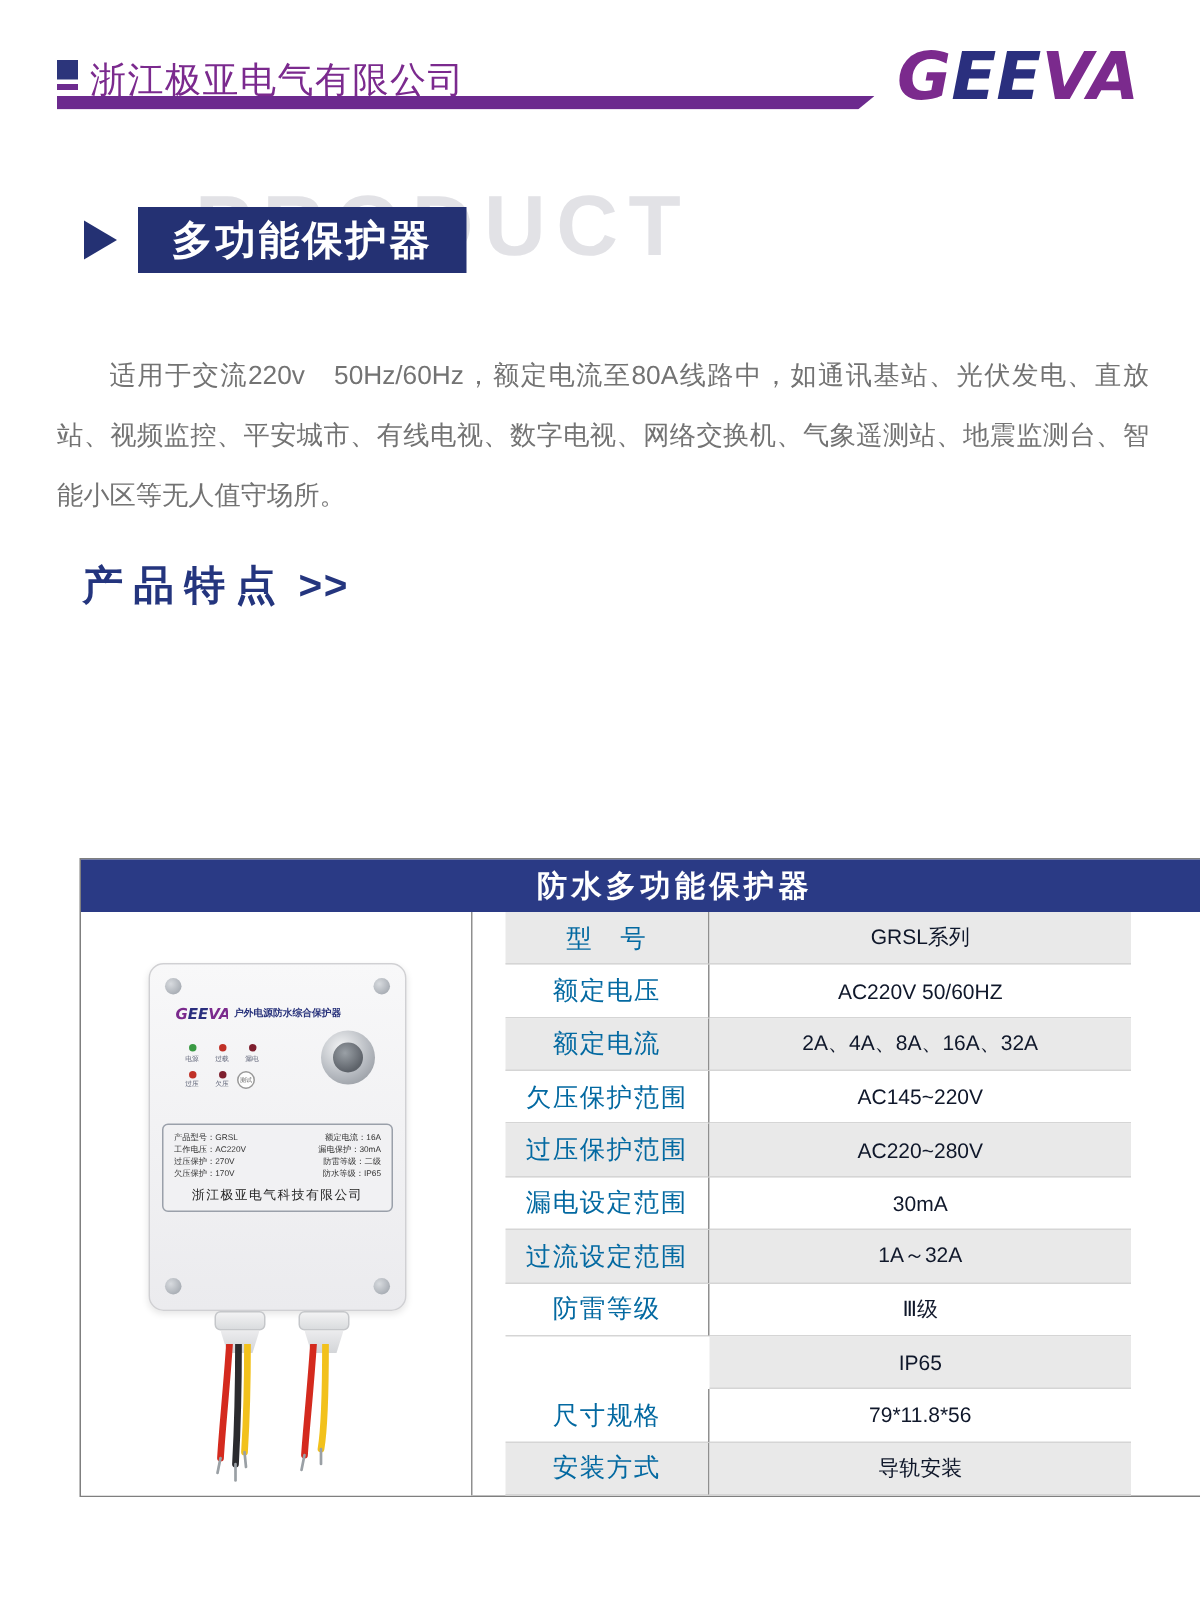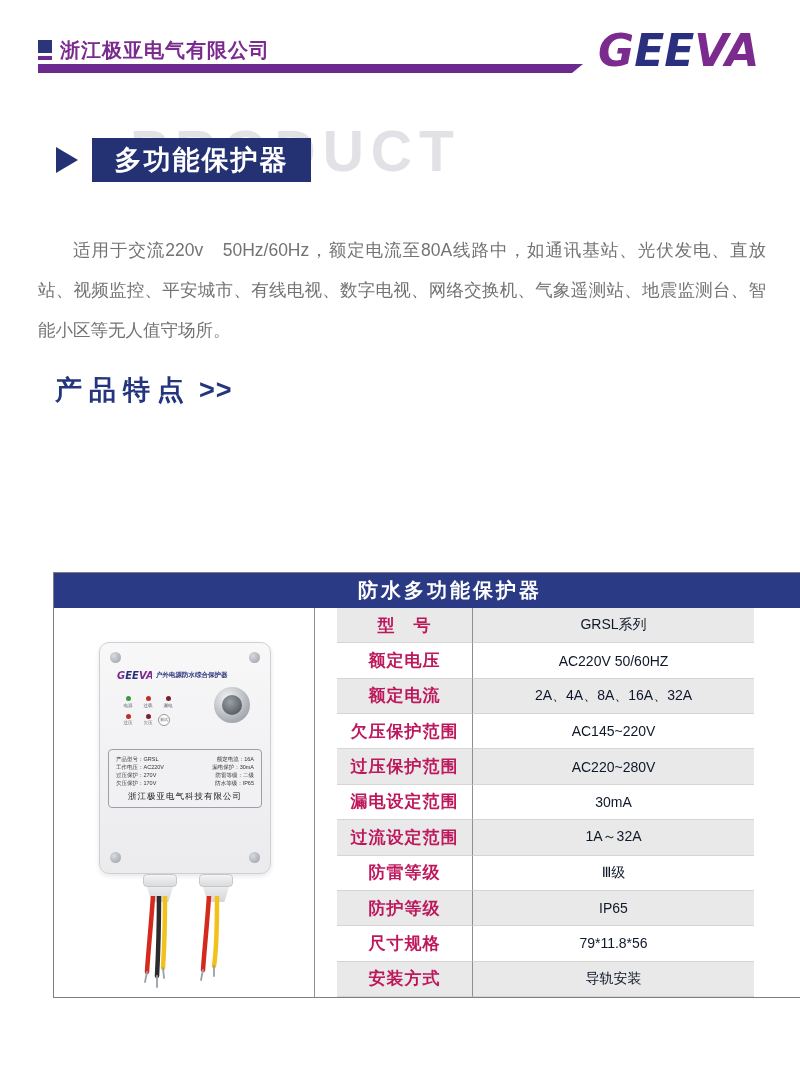--- a/index.html
+++ b/index.html
@@ -4,21 +4,21 @@
 <style>
   * { margin:0; padding:0; box-sizing:border-box; }
   html,body { background:#ffffff; }
   .page {
     position:relative; width:800px; height:1070px; background:#ffffff;
     font-family:"Liberation Sans", sans-serif; overflow:hidden;
   }
   
   .hdr-bullet { position:absolute; left:38px; top:40px; width:14px; height:13px; background:#2c357b; }
   .hdr-bullet-bar { position:absolute; left:38px; top:56px; width:14px; height:4px; background:#6d2b8f; }
-  .company-name { position:absolute; left:60px; top:37px; font-size:20px; font-weight:700; color:#7b2a8e; letter-spacing:1px; }
+  .company-name { position:absolute; left:60px; top:37px; font-size:24px; font-weight:400; color:#7b2a8e; letter-spacing:1px; }
   .hdr-rule { position:absolute; left:38px; top:64px; width:545px; height:9px; background:#6c2a8e;
     clip-path:polygon(0 0,100% 0,calc(100% - 11px) 100%,0 100%); }
   .logo-main { position:absolute; left:592px; top:22px; width:172px; height:56px; }
   
   .watermark { position:absolute; left:130px; top:118px; font-size:57px; font-weight:700;
     color:#e2e2e6; letter-spacing:7px; z-index:0; }
   .hero-arrow { position:absolute; left:56px; top:147px; width:0; height:0;
     border-left:22px solid #243173; border-top:13px solid transparent; border-bottom:13px solid transparent; }
   .hero-title-box { position:absolute; left:92px; top:138px; width:219px; height:44px; background:#243173;
     color:#ffffff; font-size:27px; font-weight:700; letter-spacing:2px;
@@ -33,21 +33,21 @@
   .feature-list { position:absolute; left:55px; top:443px; width:700px; }
   .feature-item { font-size:16.5px; color:#121218; margin-bottom:25px; letter-spacing:0.5px; }
   
   .spec-table { position:absolute; left:53px; top:572px; width:794px; border:1px solid #7f7f7f; background:#fff; }
   .spec-title { height:35px; background:#2a3a85; color:#ffffff; font-size:20px; font-weight:700;
     letter-spacing:3px; display:flex; align-items:center; justify-content:center; }
   .spec-grid { display:grid; grid-template-columns:261px 158px 281px; grid-auto-rows:35.36px; }
   .image-cell { grid-column:1; grid-row:1 / span 11; position:relative; background:#ffffff;
     border-right:1px solid #8f8f8f; overflow:hidden; }
   .label-cell { grid-column:2; display:flex; align-items:center; justify-content:center;
-    font-size:17px; font-weight:700; color:#be185d; border-right:1px solid #8f8f8f;
+    font-size:17px; font-weight:400; color:#0369a1; border-right:1px solid #8f8f8f;
     border-bottom:1px solid #d5d5d5; letter-spacing:1px;margin-left:22px; }
   .value-cell { grid-column:3; display:flex; align-items:center; justify-content:center;
     font-size:14px; color:#0f172a; border-bottom:1px solid #d5d5d5; }
   .shade { background:#e9e9e9; }
   
   .device { position:absolute; left:45px; top:34px; width:172px; height:232px;
     background:linear-gradient(180deg,#f8f8f9,#ebebee); border:1px solid #d0d0d3; border-radius:10px;
     box-shadow:0 2px 5px rgba(0,0,0,0.10); }
   .screw { position:absolute; width:11px; height:11px; border-radius:50%;
     background:radial-gradient(circle at 35% 35%, #d8dbdf, #989ea6); }
@@ -218,21 +218,20 @@
 
       <div class="label-cell">漏电设定范围</div>
       <div class="value-cell">30mA</div>
 
       <div class="label-cell shade">过流设定范围</div>
       <div class="value-cell shade">1A～32A</div>
 
       <div class="label-cell">防雷等级</div>
       <div class="value-cell">Ⅲ级</div>
 
-      <div class="label-cell shade">防护等级</div>
       <div class="value-cell shade">IP65</div>
 
       <div class="label-cell">尺寸规格</div>
       <div class="value-cell">79*11.8*56</div>
 
       <div class="label-cell shade">安装方式</div>
       <div class="value-cell shade">导轨安装</div>
 
     </div>
   </div>

